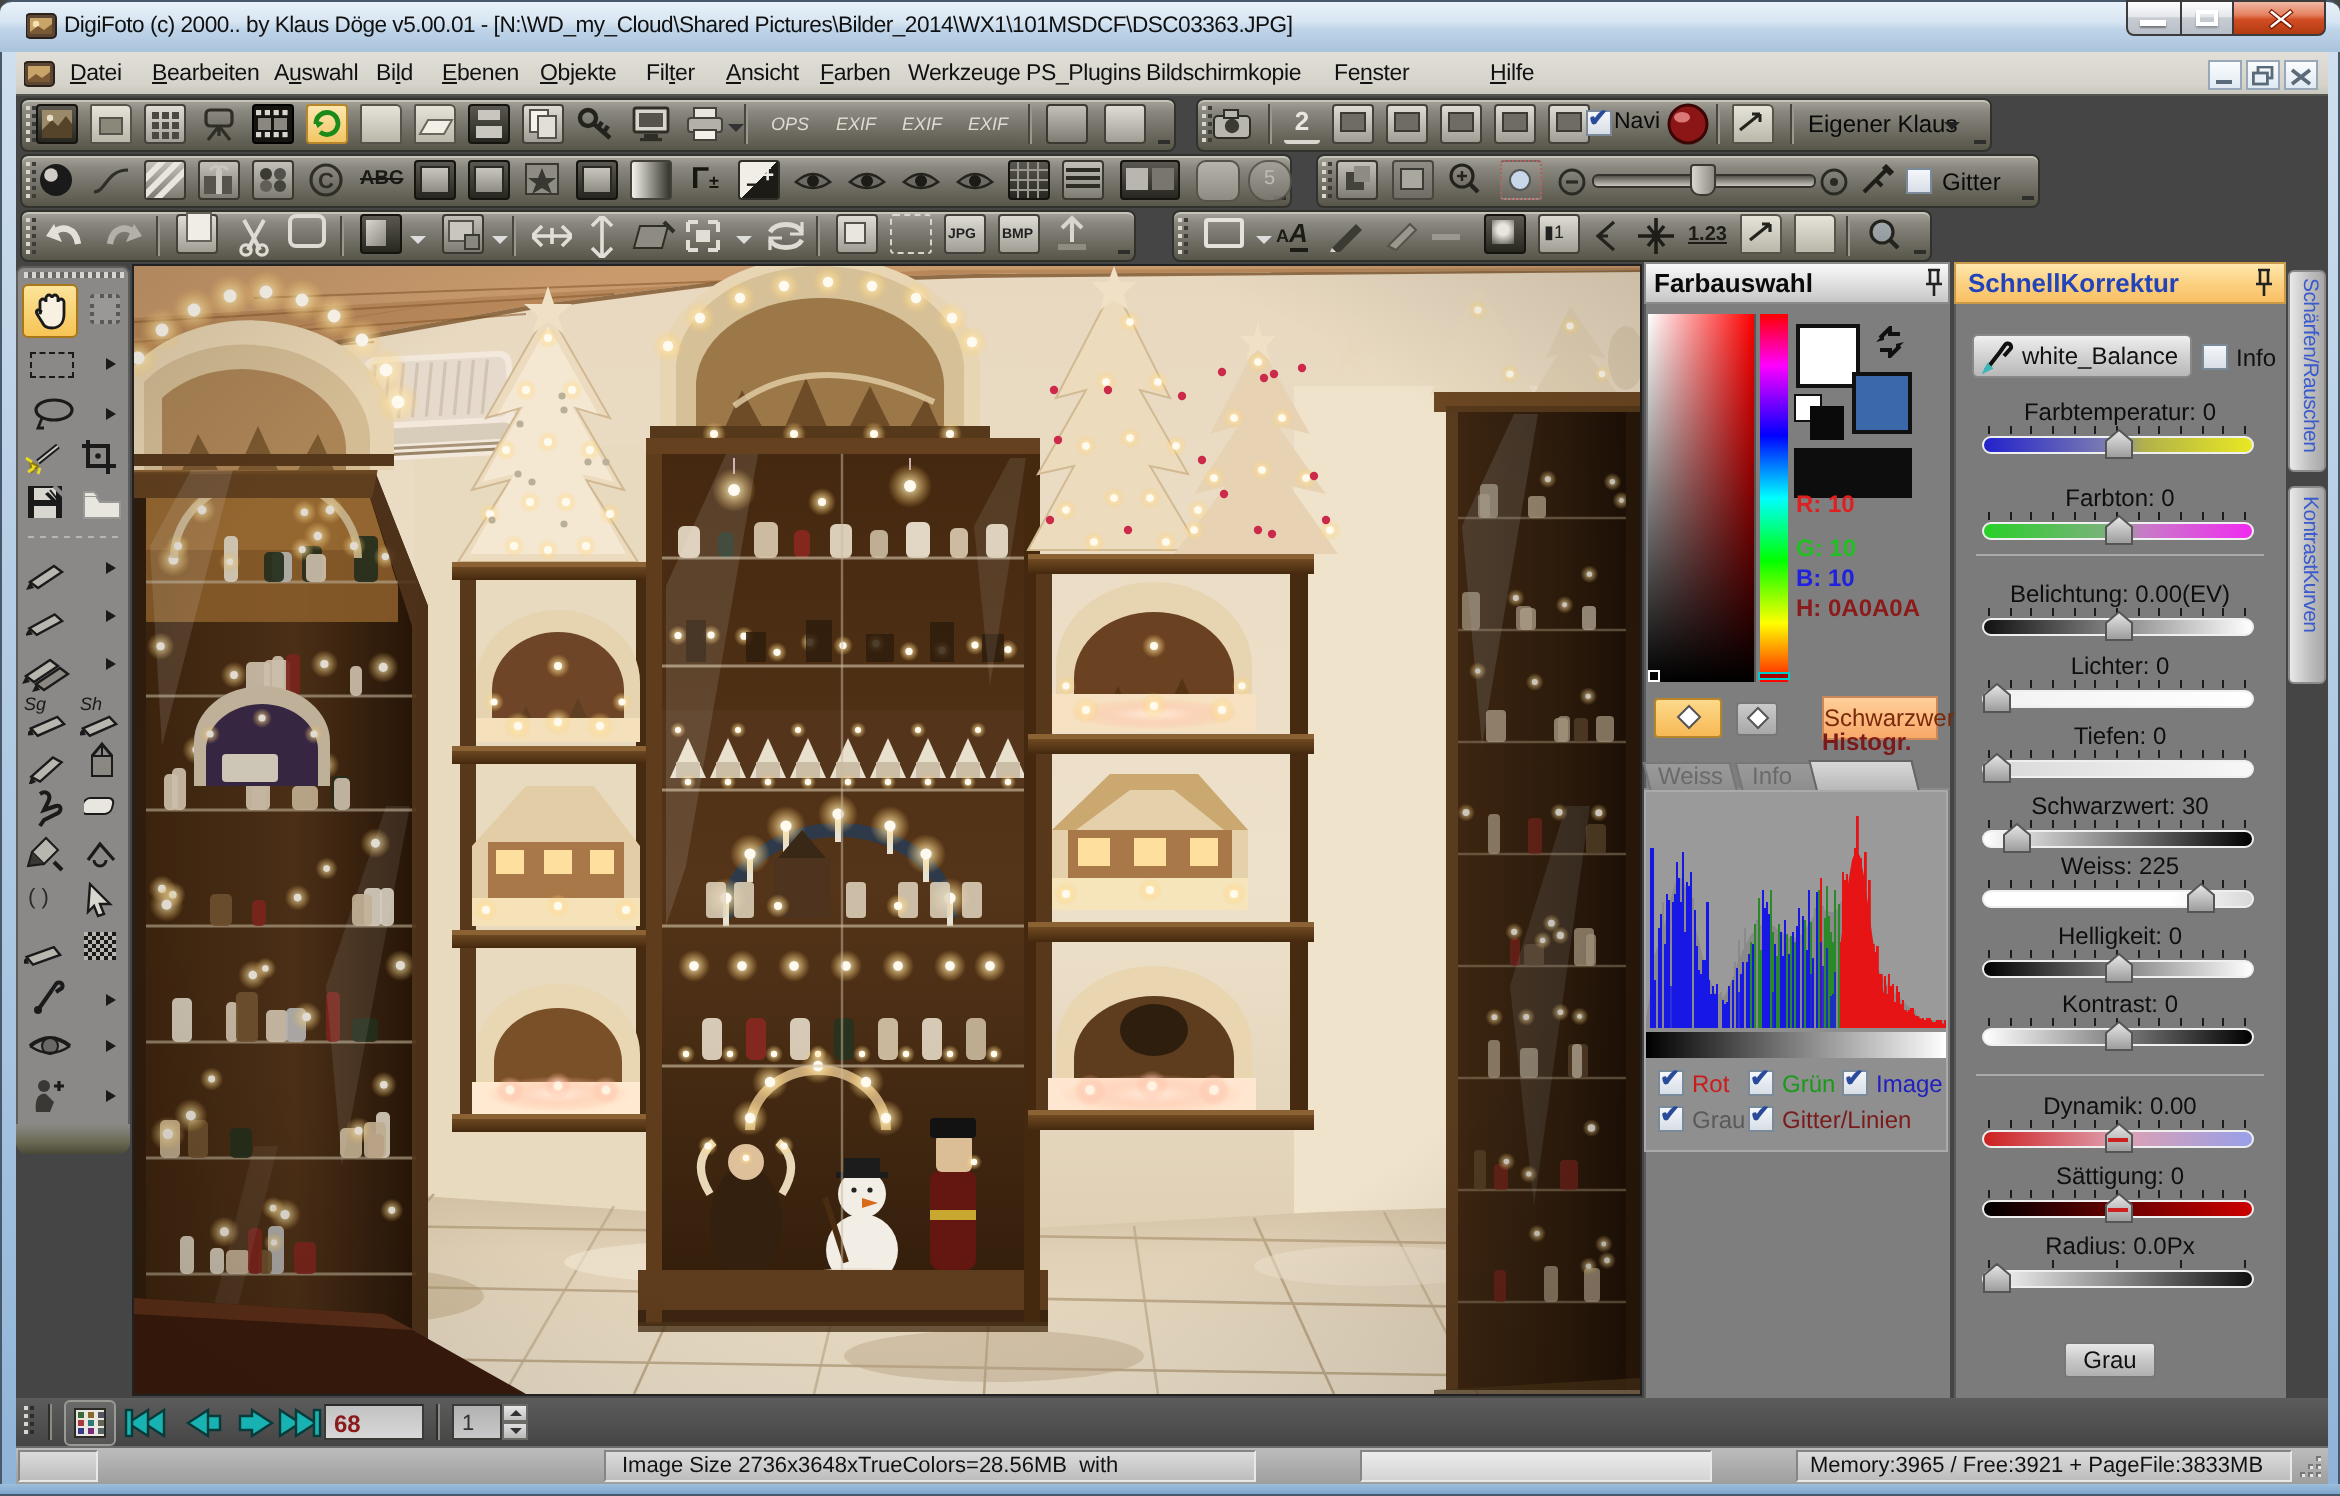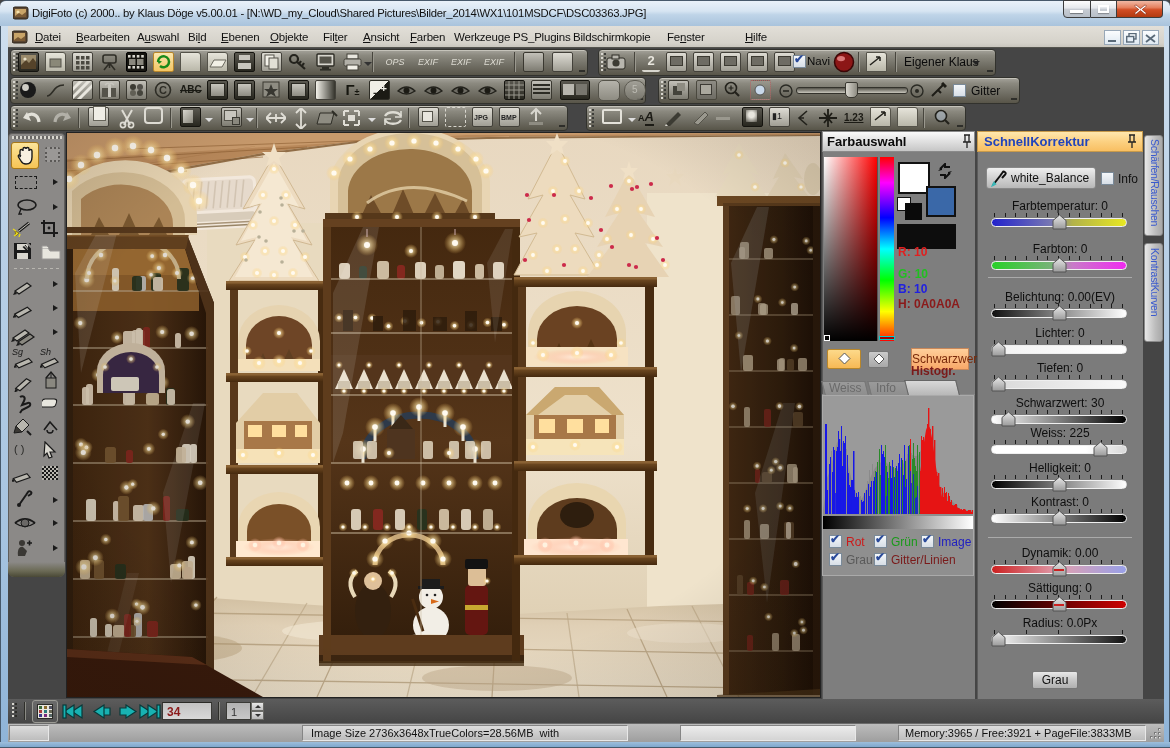--- a/index.html
+++ b/index.html
@@ -1391,21 +1391,21 @@
     <path d="M14 2 L4 8.5 L14 15 L14 5 L20 5 L20 12 L14 12 Z" fill="#18b2b2" stroke="#083a3a" stroke-width="1.2"></path>
   </svg>
 <svg class="abs" style="left:118px;top:703px" width="22" height="17">
     <path d="M8 2 L18 8.5 L8 15 L8 12 L2 12 L2 5 L8 5 Z" fill="#18b2b2" stroke="#083a3a" stroke-width="1.2"></path>
   </svg>
 <svg class="abs" style="left:138px;top:703px" width="24" height="17">
     <path d="M2 2 L12 8.5 L2 15 Z" fill="#18b2b2" stroke="#083a3a" stroke-width="1.2"></path>
     <path d="M10 2 L20 8.5 L10 15 Z" fill="#18b2b2" stroke="#083a3a" stroke-width="1.2"></path>
     <rect x="19" y="2" width="3" height="13" fill="#18b2b2" stroke="#083a3a" stroke-width="1.2"></rect>
   </svg>
-<div class="abs" style="left:162px;top:702px;width:50px;height:18px;background:linear-gradient(180deg,#c2c2c2,#d8d8d8);border:1px solid #3a3a36;border-top-color:#2a2a26;font-size:12px;font-weight:bold;color:#8b1a1a;line-height:18px;padding-left:4px;">34</div>
+<div class="abs" style="left:162px;top:702px;width:50px;height:18px;background:linear-gradient(180deg,#c2c2c2,#d8d8d8);border:1px solid #3a3a36;border-top-color:#2a2a26;font-size:12px;font-weight:bold;color:#8b1a1a;line-height:18px;padding-left:4px;">68</div>
 <div class="abs" style="left:218px;top:702px;width:1px;height:18px;background:#2e2e2a;box-shadow:1px 0 0 #8a8a84;"></div>
 <div class="abs" style="left:226px;top:702px;width:25px;height:18px;background:linear-gradient(180deg,#b2b2b2,#c8c8c8);border:1px solid #3a3a36;font-size:11px;color:#333;line-height:18px;padding-left:4px;">1</div>
 <div class="abs" style="left:251px;top:702px;width:13px;height:9px;background:linear-gradient(180deg,#e8e8e8,#c0c0c0);border:1px solid #6a6a66;"></div>
 <div class="abs" style="left:251px;top:711px;width:13px;height:9px;background:linear-gradient(180deg,#e0e0e0,#b8b8b8);border:1px solid #6a6a66;"></div>
 <div class="abs" style="left:254px;top:705px;width:0;height:0;border-bottom:3px solid #333;border-left:3px solid transparent;border-right:3px solid transparent;margin-left:1px;"></div>
 <div class="abs" style="left:254px;top:714px;width:0;height:0;border-top:3px solid #333;border-left:3px solid transparent;border-right:3px solid transparent;margin-left:1px;"></div>
 <div class="abs" style="left:8px;top:723px;width:1156px;height:19px;background:linear-gradient(180deg,#bcbcbc,#9e9e9e);border-top:1px solid #6a6a6a;"></div>
 <div class="statusseg" style="left:9px;top:725px;width:40px;"></div>
 <div class="statusseg" style="left:302px;top:725px;width:326px;padding-left:8px;">Image Size 2736x3648xTrueColors=28.56MB&nbsp; with</div>
 <div class="statusseg" style="left:680px;top:725px;width:176px;background:linear-gradient(180deg,#ececec,#d4d4d4);"></div>

